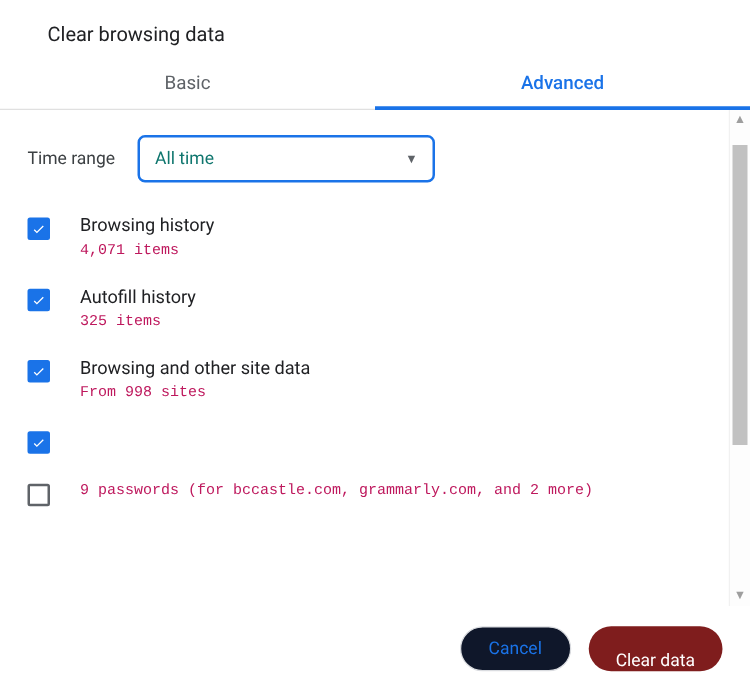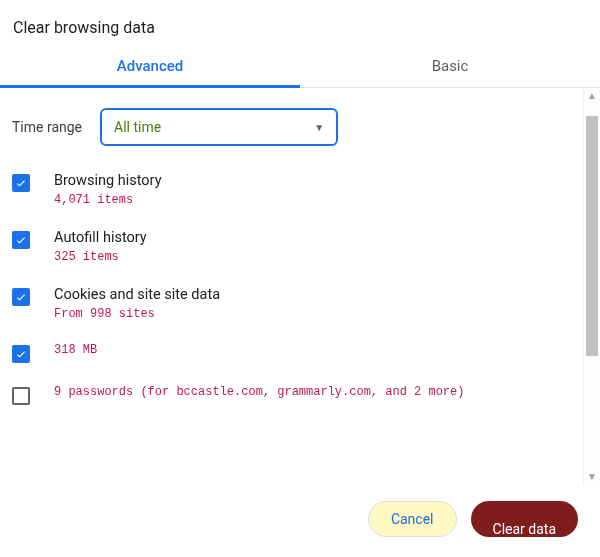--- a/index.html
+++ b/index.html
@@ -14,21 +14,21 @@
     overflow: hidden;
   }
   .dialog {
     width: 600px;
     height: 557px;
     display: flex;
     flex-direction: column;
     box-sizing: border-box;
   }
   .title {
-    padding: 18px 22px 10px 13px;
+    padding: 18px 22px 10px 38px;
     font-size: 16px;
     color: #202124;
   }
   .tabs {
     display: flex;
     border-bottom: 1px solid #e0e0e0;
   }
   .tab {
     flex: 1;
     text-align: center;
@@ -51,21 +51,21 @@
   }
   .body-wrap {
     flex: 1;
     display: flex;
     position: relative;
     overflow: hidden;
   }
   .scroll-area {
     flex: 1;
     overflow: hidden;
-    padding: 20px 0 0 12px;
+    padding: 20px 0 0 22px;
     box-sizing: border-box;
   }
   .fake-scrollbar {
     width: 16px;
     background: #fdfdfd;
     position: relative;
     border-left: 1px solid #f1f1f1;
   }
   .scroll-arrow {
     position: absolute;
@@ -105,21 +105,21 @@
     border: 2px solid #1a73e8;
     border-radius: 6px;
     display: flex;
     align-items: center;
     padding: 0 12px;
     box-sizing: border-box;
     justify-content: space-between;
     cursor: pointer;
   }
   .time-select .val {
-    color: #4d7c0f;
+    color: #0f766e;
     font-size: 14px;
   }
   .time-select .chev {
     color: #5f6368;
     font-size: 10px;
   }
   .item {
     display: flex;
     align-items: flex-start;
     margin-bottom: 22px;
@@ -172,21 +172,21 @@
     font-size: 14px;
     display: inline-flex;
     align-items: center;
     justify-content: center;
     cursor: pointer;
     box-sizing: border-box;
   }
   .btn.outline {
     border: 1px solid #dadce0;
     color: #1a73e8;
-    background: #fef9c3;
+    background: #0f172a;
   }
   .btn.fill {
     background: #7f1d1d;
     color: #fff;
     font-weight: 400;
     align-items: flex-end;
   }
   .cut-item {
     display: flex;
     align-items: flex-start;
@@ -197,25 +197,25 @@
   .cut-item .checkbox { margin-top: 2px; }
 </style>
 </head>
 <body>
 
 <div class="dialog">
 
   <div class="title">Clear browsing data</div>
 
   <div class="tabs">
+    <div class="tab">
+      <span>Basic</span>
+    </div>
     <div class="tab active">
       <span>Advanced</span>
-    </div>
-    <div class="tab">
-      <span>Basic</span>
     </div>
   </div>
 
   <div class="body-wrap">
     <div class="scroll-area">
 
       <div class="time-row">
         <div class="time-label">Time range</div>
         <div class="time-select">
           <span class="val">All time</span>
@@ -247,33 +247,32 @@
         </div>
       </div>
 
       <div class="item">
         <div class="checkbox checked">
           <svg viewBox="0 0 24 24">
               <path fill="#fff" d="M9 16.2l-3.5-3.5L4 14.2 9 19.2 20 8.2l-1.5-1.5z"></path>
             </svg>
         </div>
         <div class="item-text">
-          <div class="primary">Cookies and site site data</div>
+          <div class="primary">Browsing and other site data</div>
           <div class="secondary">From 998 sites</div>
         </div>
       </div>
 
       <div class="item">
         <div class="checkbox checked">
           <svg viewBox="0 0 24 24">
               <path fill="#fff" d="M9 16.2l-3.5-3.5L4 14.2 9 19.2 20 8.2l-1.5-1.5z"></path>
             </svg>
         </div>
         <div class="item-text">
-          <div class="secondary">318 MB</div>
         </div>
       </div>
 
       <div class="item">
         <div class="checkbox"></div>
         <div class="item-text">
           <div class="secondary">9 passwords (for bccastle.com, grammarly.com, and 2 more)</div>
         </div>
       </div>
 

